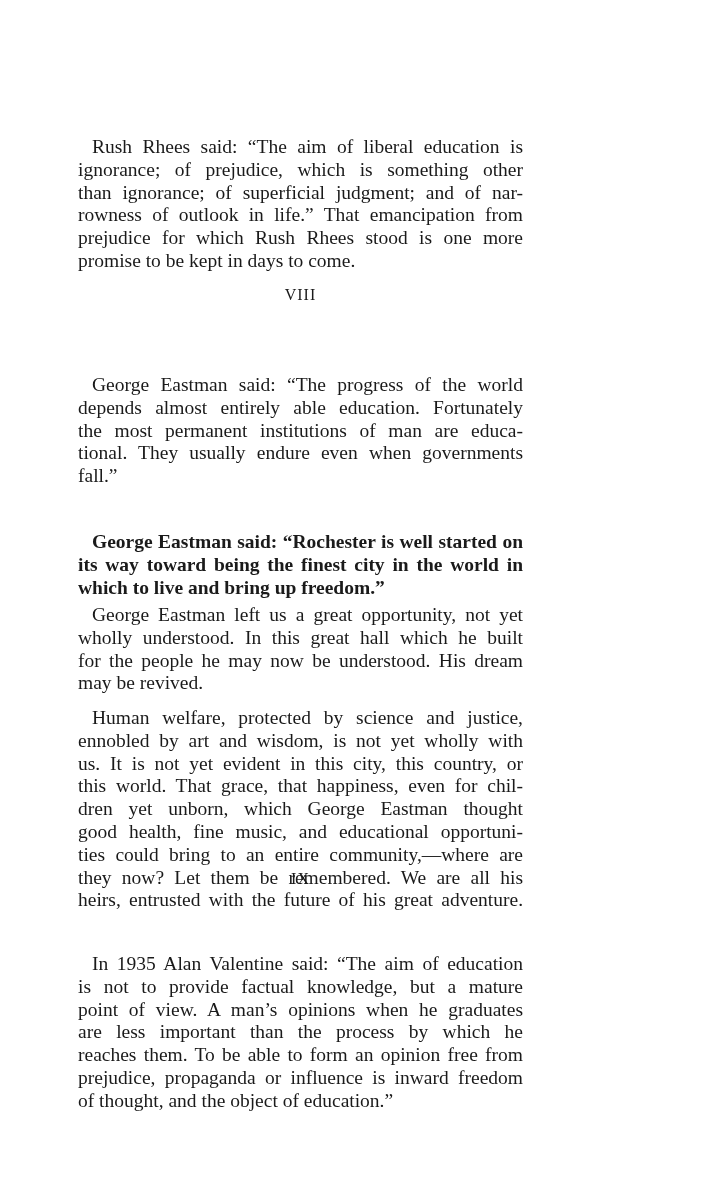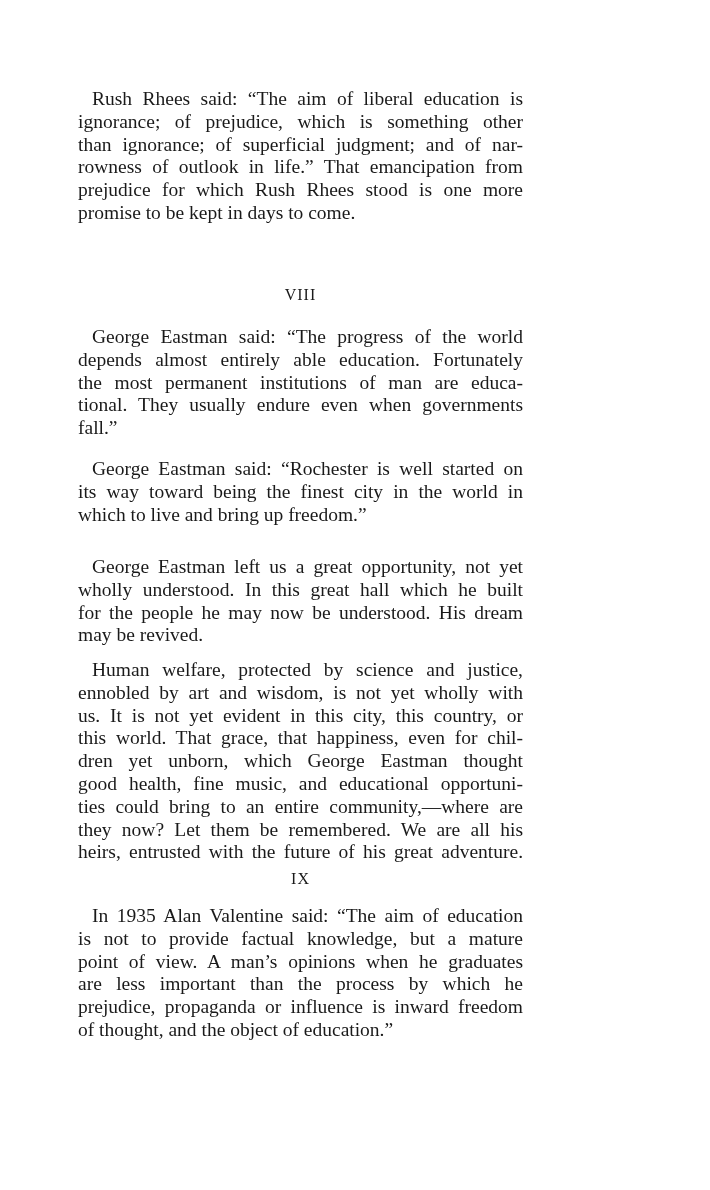--- a/index.html
+++ b/index.html
@@ -7,21 +7,21 @@
       width: 710px; height: 1190px; background: #ffffff; position: relative; overflow: hidden;
       font-family: "Liberation Serif", "DejaVu Serif", serif; color: #1a1a1a;
     }
     .page { position: absolute; left: 0; top: 0; width: 710px; height: 1190px; }
     .para { position: absolute; left: 78px; width: 445px; font-size: 19.5px; }
     .line {
       display: block; height: 22.8px; line-height: 22.8px; white-space: nowrap;
       text-align: justify; text-align-last: justify;
     }
     .line.last { text-align-last: left; }
-    .line.indent { padding-left: 14px; }
+    .line.indent { padding-left: 14px; margin-top: 48px; }
     .heading {
       position: absolute; left: 78px; width: 445px; text-align: center;
       font-size: 16px; letter-spacing: 1px;
     }
   </style>
 </head>
 <body>
 
 <div class="page">
 
@@ -37,21 +37,21 @@
   <div class="heading" style="top:286px;">VIII</div>
 
   <div class="para" style="top:326px;">
     <span class="line indent">George Eastman said: “The progress of the world</span>
     <span class="line">depends almost entirely able education. Fortunately</span>
     <span class="line">the most permanent institutions of man are educa-</span>
     <span class="line">tional. They usually endure even when governments</span>
     <span class="line last">fall.”</span>
   </div>
 
-  <div class="para" style="top:458px;">
+  <div class="para" style="top:483px;font-weight:bold;">
     <span class="line indent">George Eastman said: “Rochester is well started on</span>
     <span class="line">its way toward being the finest city in the world in</span>
     <span class="line last">which to live and bring up freedom.”</span>
   </div>
 
   <div class="para" style="top:556px;">
     <span class="line indent">George Eastman left us a great opportunity, not yet</span>
     <span class="line">wholly understood. In this great hall which he built</span>
     <span class="line">for the people he may now be understood. His dream</span>
     <span class="line last">may be revived.</span>
@@ -69,17 +69,18 @@
     <span class="line">heirs, entrusted with the future of his great adventure.</span>
   </div>
 
   <div class="heading" style="top:870px;">IX</div>
 
   <div class="para" style="top:905px;">
     <span class="line indent">In 1935 Alan Valentine said: “The aim of education</span>
     <span class="line">is not to provide factual knowledge, but a mature</span>
     <span class="line">point of view. A man’s opinions when he graduates</span>
     <span class="line">are less important than the process by which he</span>
+    <span class="line">reaches them. To be able to form an opinion free from</span>
     <span class="line">prejudice, propaganda or influence is inward freedom</span>
     <span class="line last">of thought, and the object of education.”</span>
   </div>
 
 </div>
 
 </body></html>

